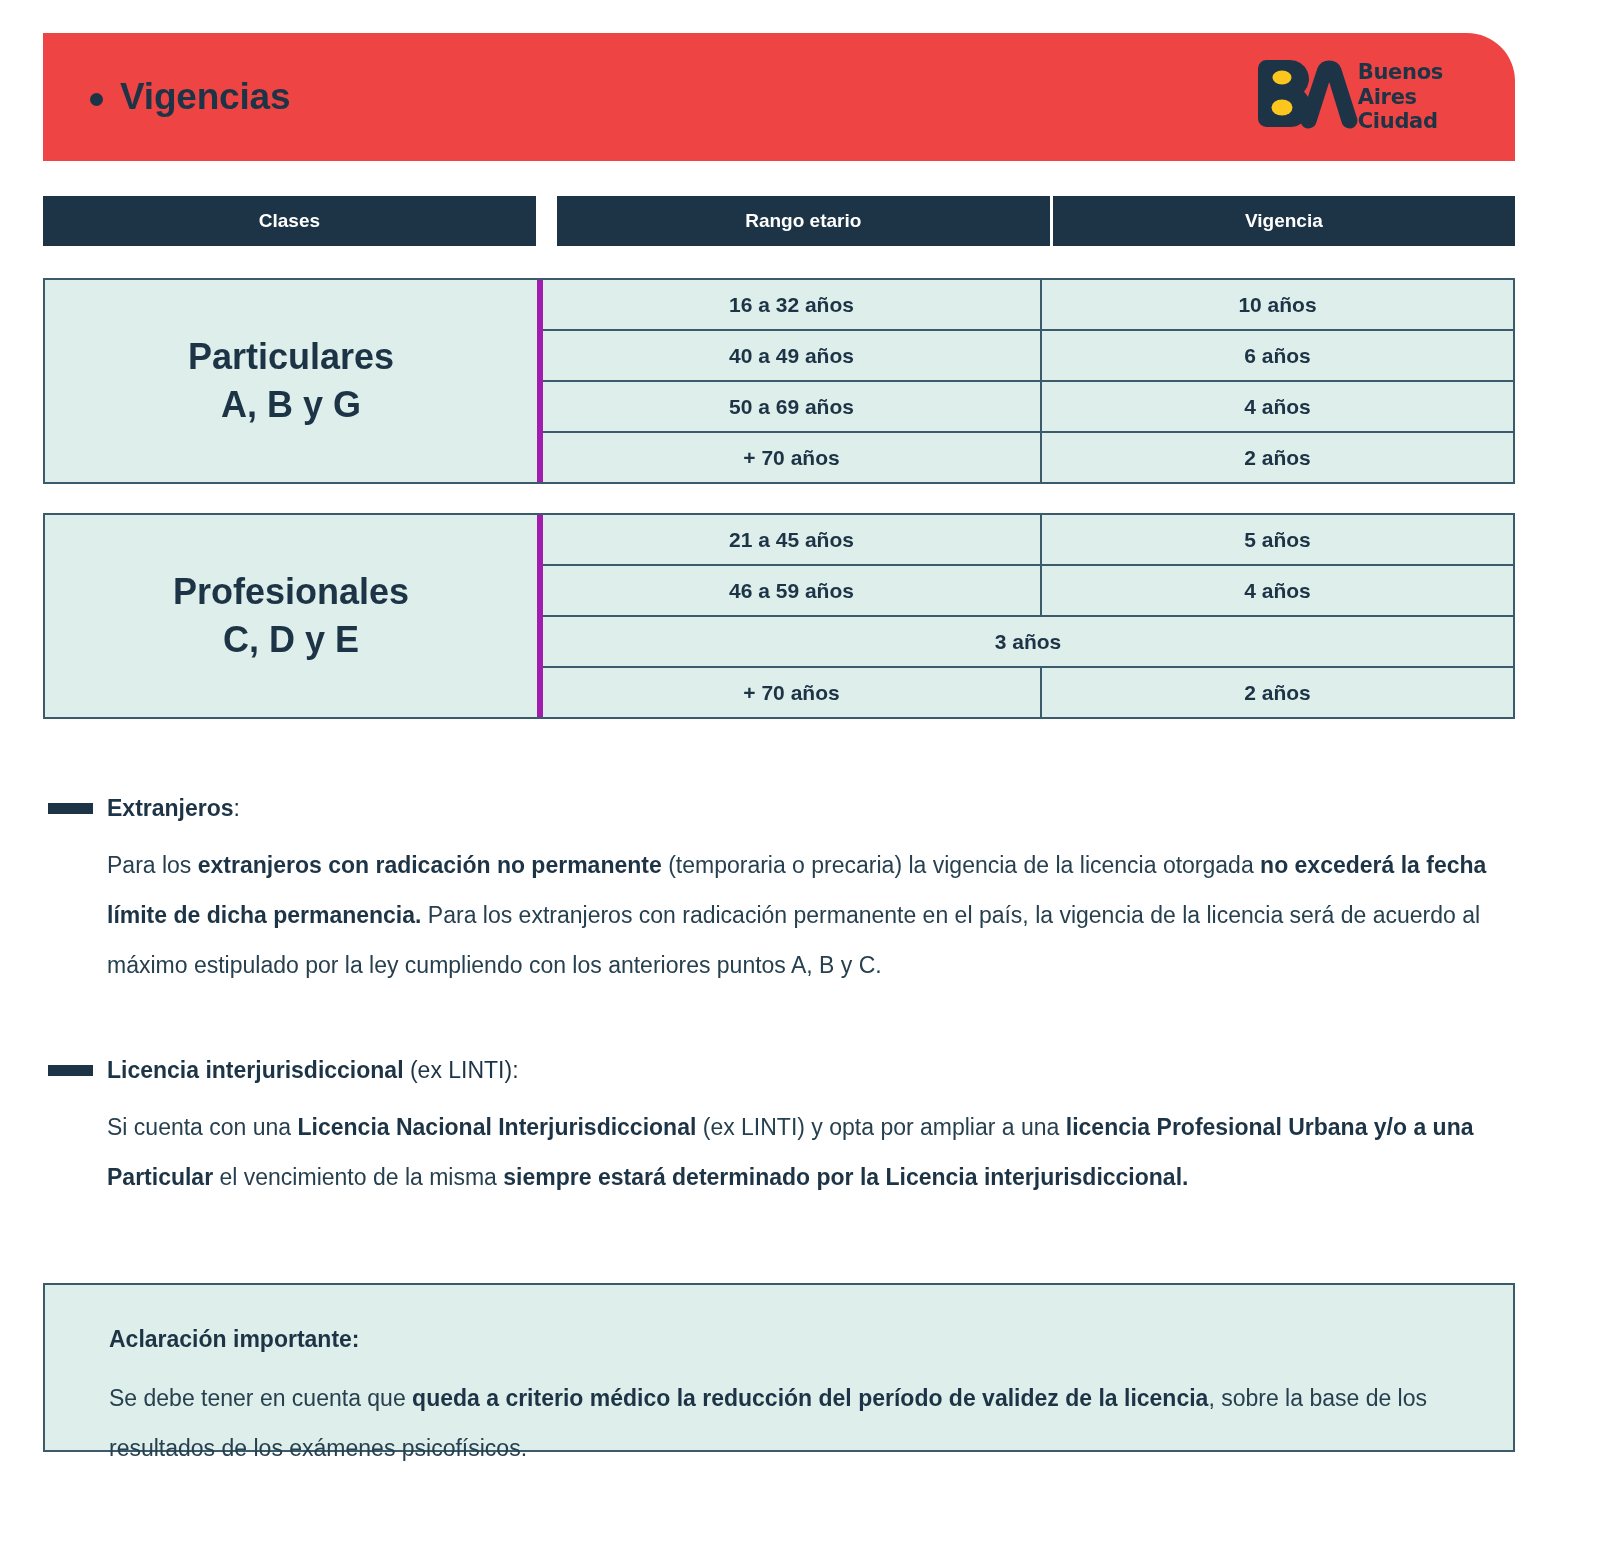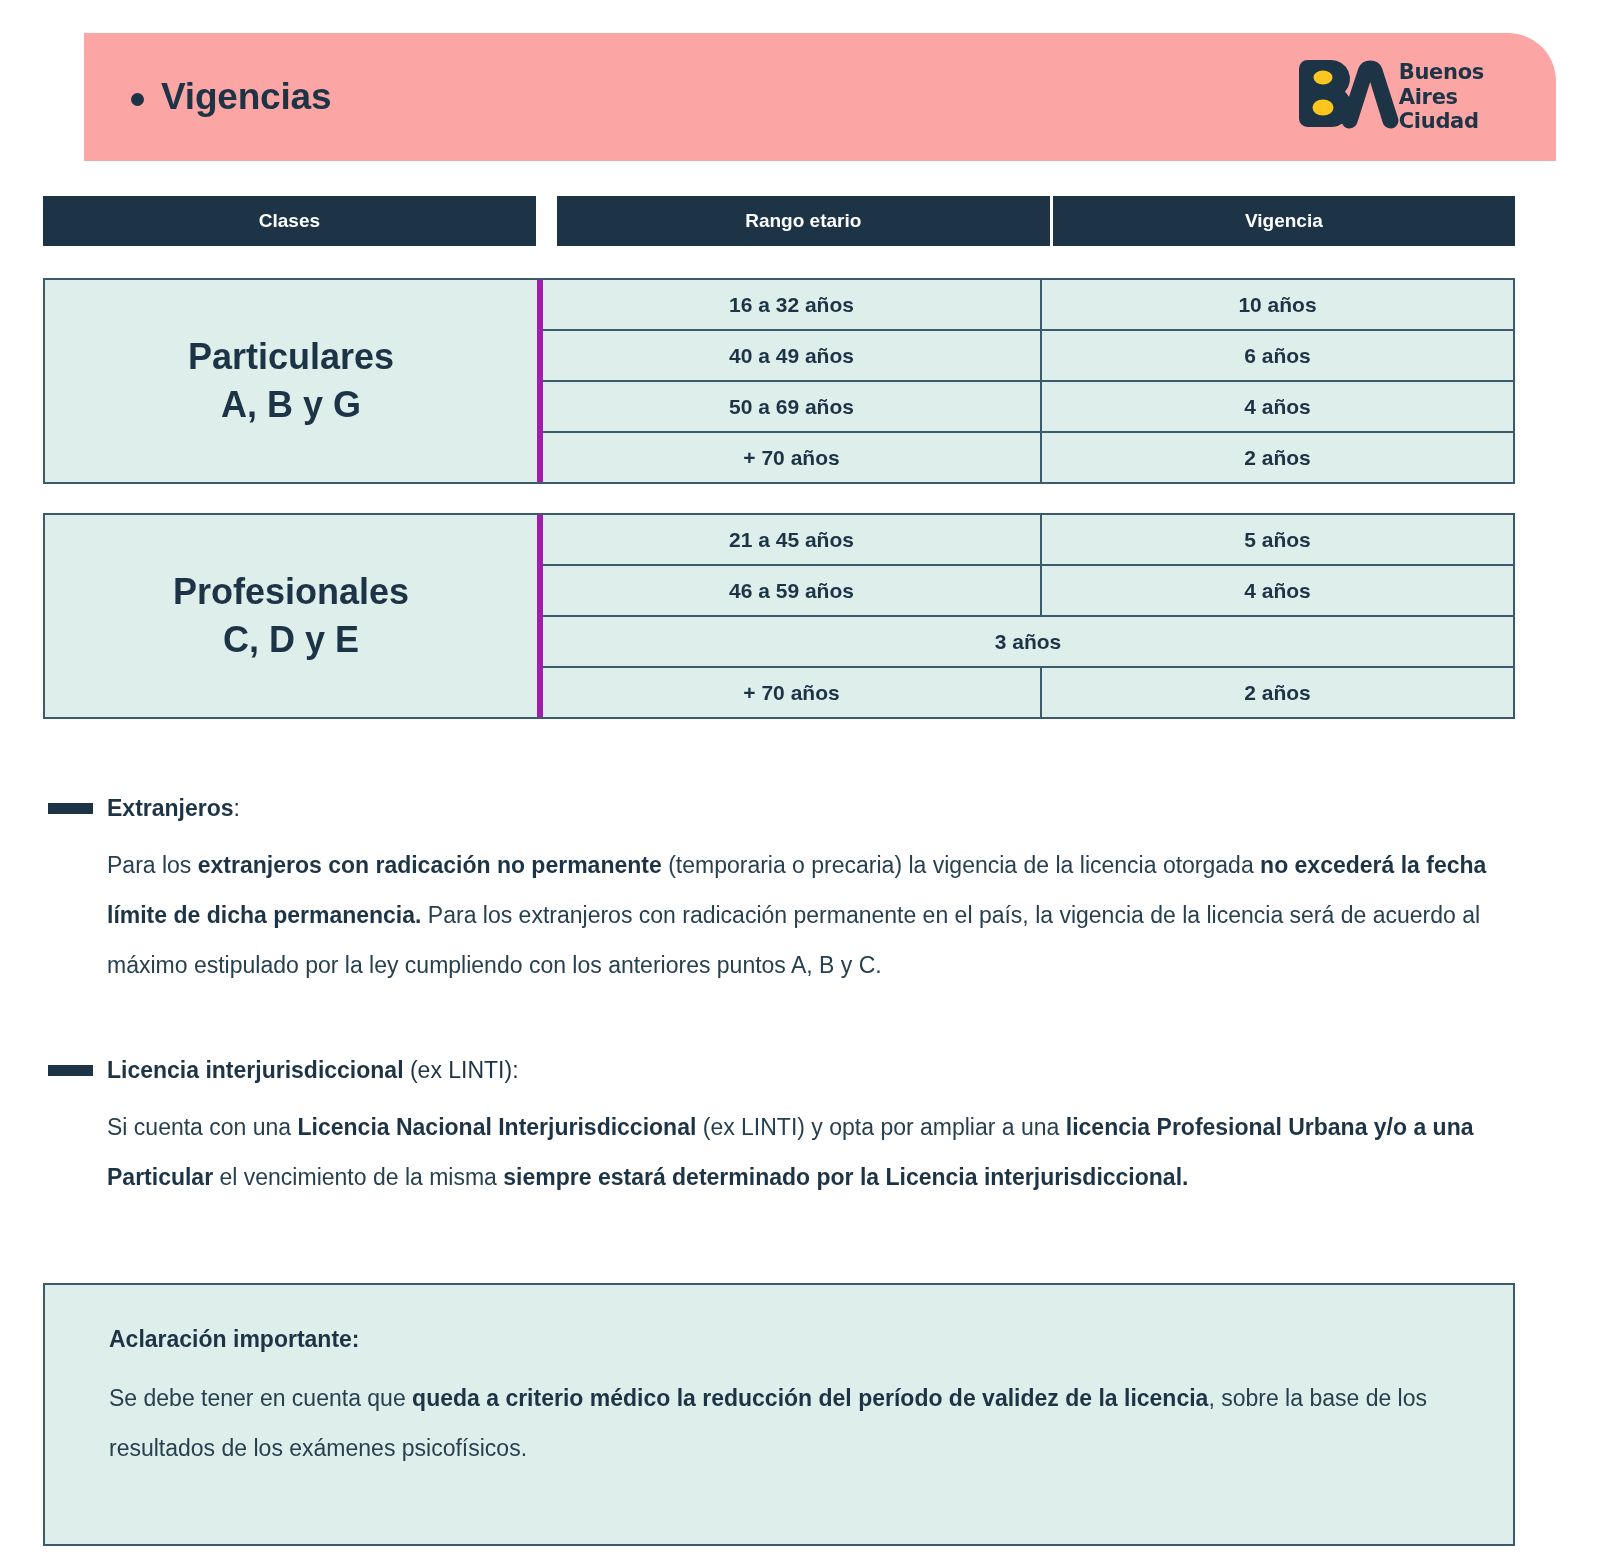--- a/index.html
+++ b/index.html
@@ -22,28 +22,27 @@
     box-sizing: border-box;
   }
 
   
   .banner {
     position: absolute;
     left: 43px;
     top: 33px;
     width: 1472px;
     height: 128px;
-    background: #fca5a5;
+    background: #ef4444;
     border-top-right-radius: 48px;
     display: flex;
     align-items: center;
     justify-content: space-between;
     box-sizing: border-box;
     padding: 0 72px 0 47px;
-    margin-left: 41px;
   }
   .banner-title {
     display: flex;
     align-items: center;
     gap: 17px;
     font-size: 37px;
     font-weight: bold;
     color: #1d3446;
     letter-spacing: -0.2px;
   }
@@ -299,18 +298,18 @@
   <div class="notes" style="top:1052px;">
     <div class="note">
       <span class="dash-icon"></span>
       <div class="note-title">
         <b>Licencia interjurisdiccional</b><span> (ex LINTI):</span>
       </div>
       <div class="note-body">Si cuenta con una <b>Licencia Nacional Interjurisdiccional</b> (ex LINTI) y opta por ampliar a una <b>licencia Profesional Urbana y/o a una Particular</b> el vencimiento de la misma <b>siempre estará determinado por la Licencia interjurisdiccional.</b></div>
     </div>
   </div>
 
-  <div class="callout" style="top:1283px; height:263px;">
+  <div class="callout" style="top:1283px; height:169px;">
     <div class="callout-title">Aclaración importante:</div>
     <div class="callout-body">Se debe tener en cuenta que <b>queda a criterio médico la reducción del período de validez de la licencia</b>, sobre la base de los resultados de los exámenes psicofísicos.</div>
   </div>
 
 </div>
 
 </body></html>

